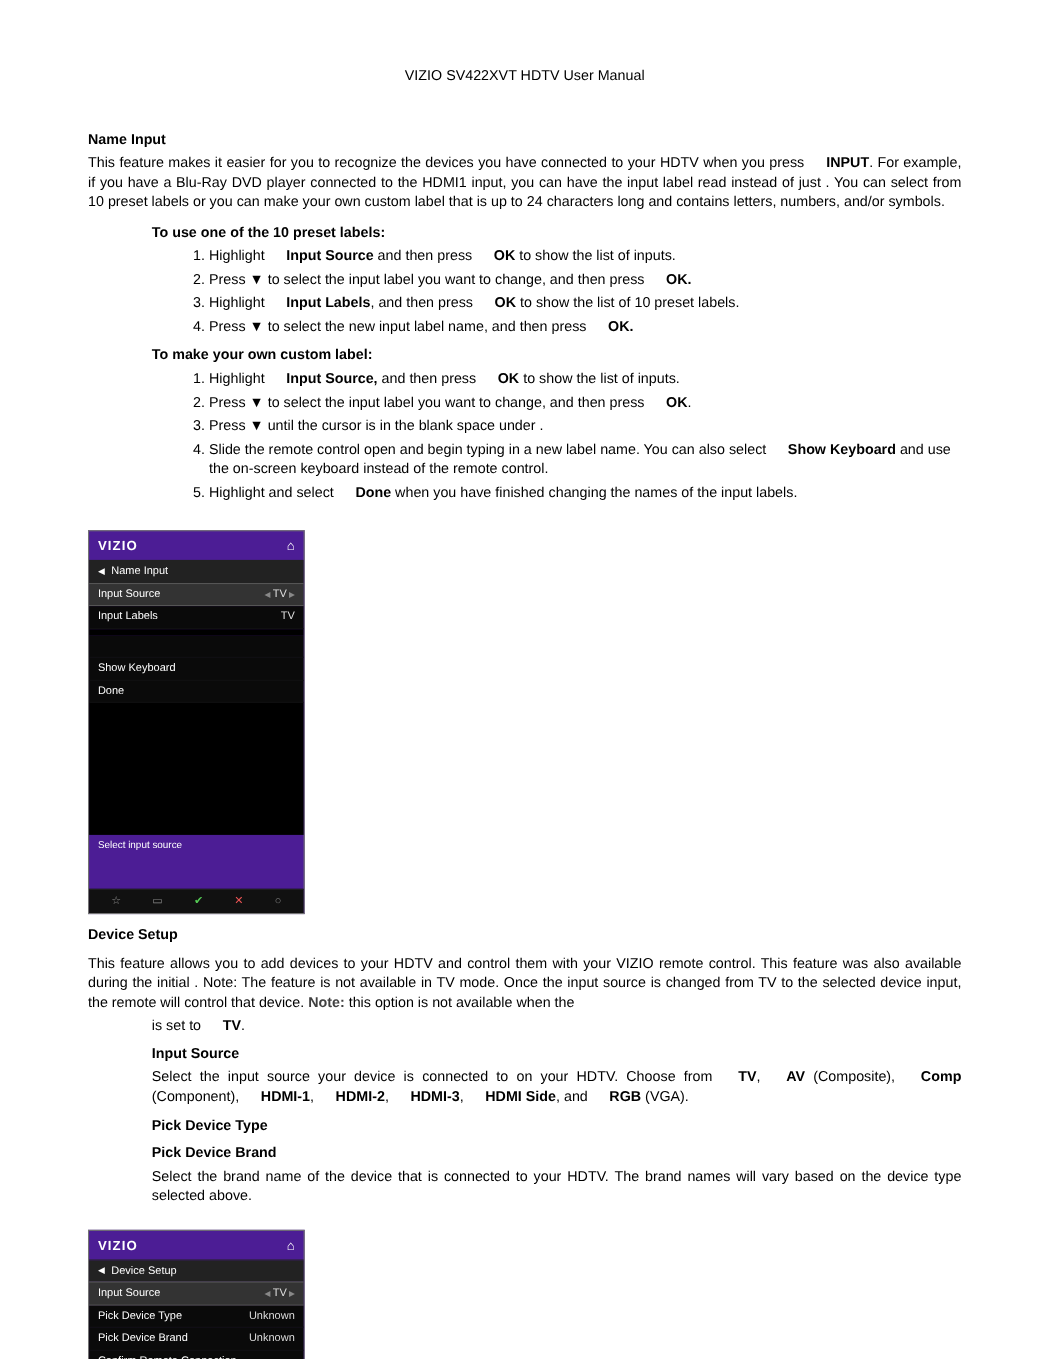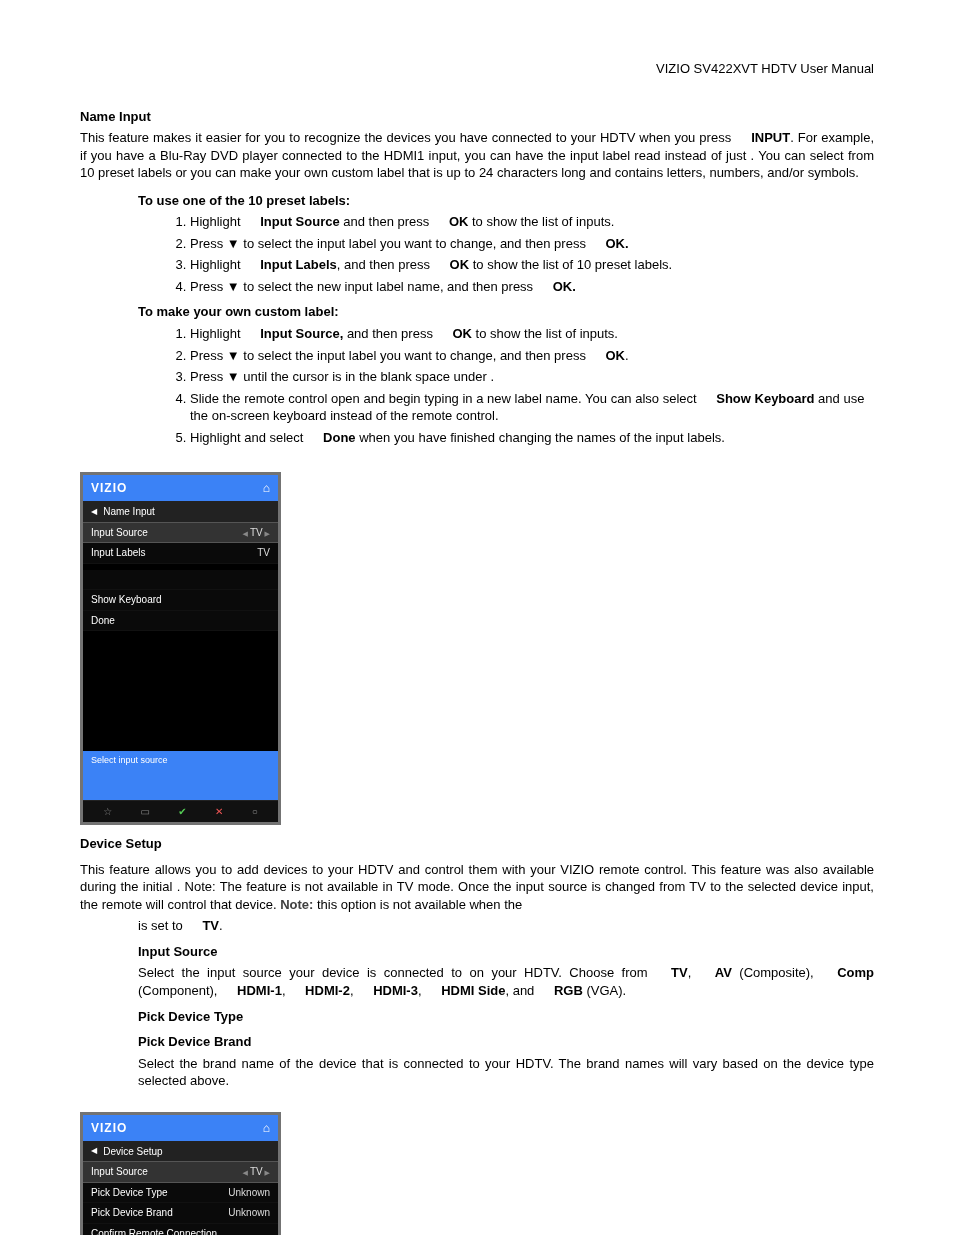--- a/index.html
+++ b/index.html
@@ -7,42 +7,42 @@
     font-size: 13px;
     color: #000;
     background: #fff;
     margin: 0;
     padding: 60px 80px 50px 80px;
     width: 954px;
     box-sizing: border-box;
     line-height: 1.35;
   }
   .header-right {
-    text-align: right;
-    margin-bottom: 30px;
+    text-align: center;
+    margin-bottom: 40px;
   }
   h3 {
     font-size: 13px;
     font-weight: bold;
     margin: 10px 0 4px 0;
   }
   p { margin: 4px 0; text-align: justify;}
   .sub-heading { font-weight: bold; margin-left: 58px; margin-top:6px;}
   ol { margin: 4px 0 8px 0; padding-left: 110px;}
   ol li { margin-bottom: 4px; }
   b { font-weight: bold; padding-left: 16px;}
   .note { color: #404040; font-weight: bold;}
   .two-col { display: flex; gap: 14px; align-items: flex-start; flex-direction: column;}
   .left-col { flex: 1; }
   .screenshot {
     width: 195px;
-    background: #3b82f6;
+    background: #4c1d95;
     color: #fff;
     font-size: 10px;
-    border: 3px solid #737373;
+    border: 1px solid #737373;
     margin-top: 4px;
     flex-shrink:0;
   }
   .screenshot .topbar {
     display: flex; justify-content: space-between; align-items:center;
     padding: 5px 8px;
     font-size: 12px;
     border-bottom: 1px solid #222;
   }
   .screenshot .topbar .logo { font-weight: bold; letter-spacing: 1px;}

